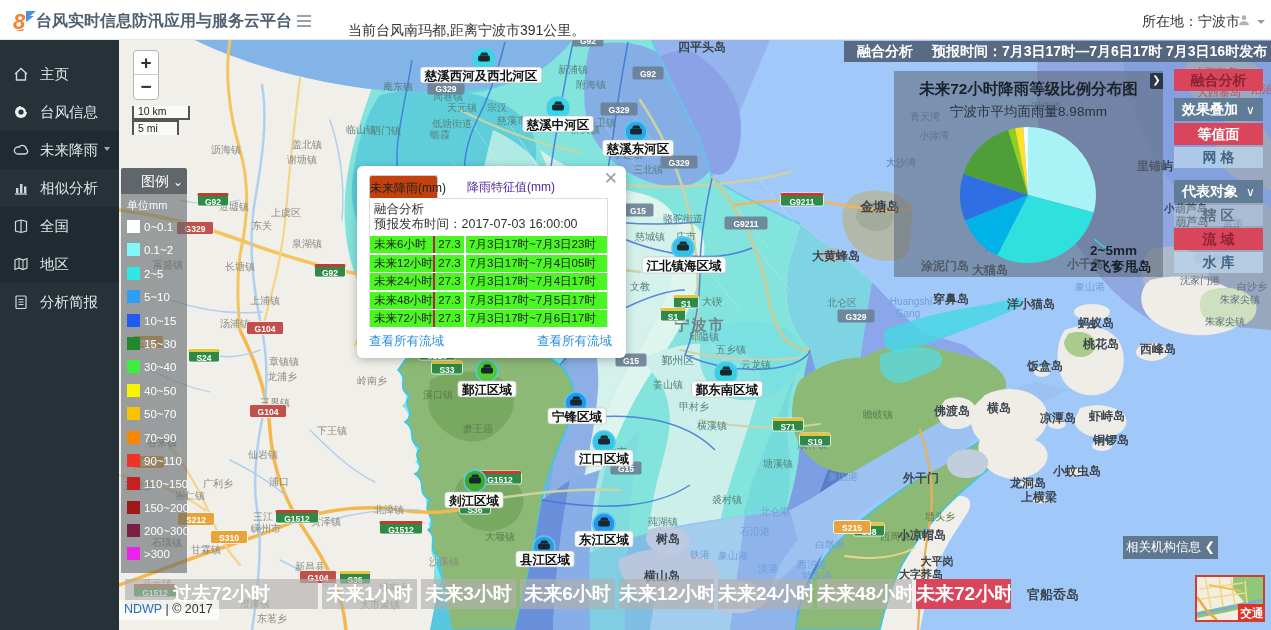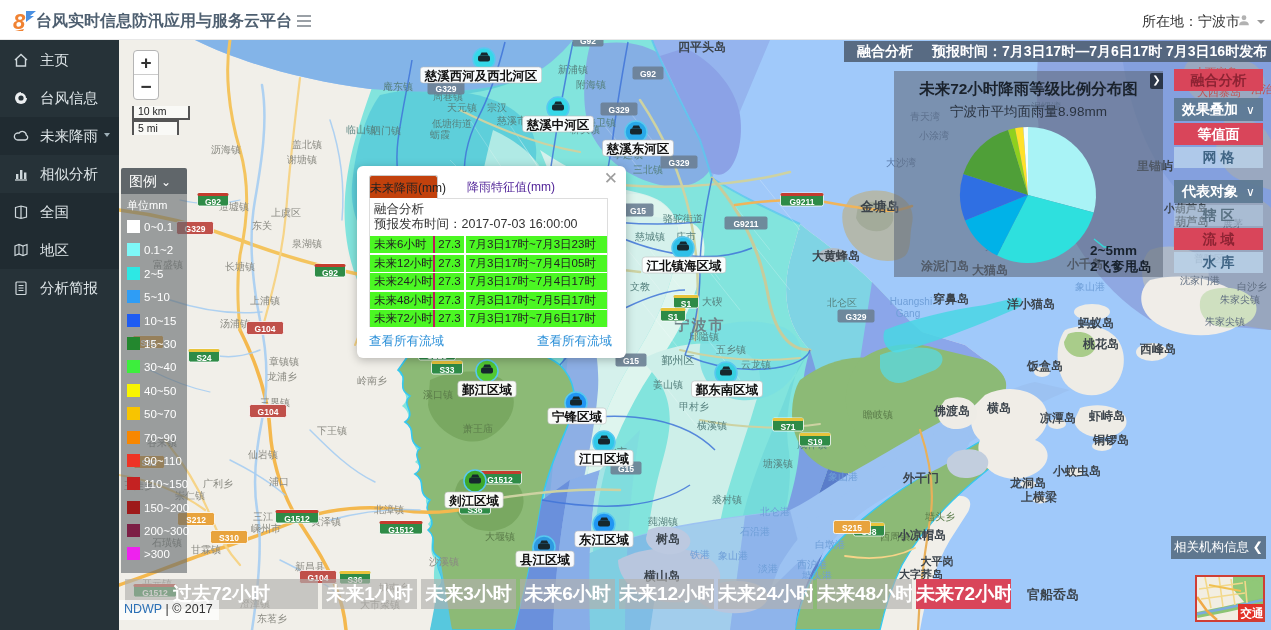--- a/index.html
+++ b/index.html
@@ -25,21 +25,21 @@
   
   #zoomctl { position:absolute; left:133px; top:50px; width:26px; height:50px; background:#fff; border:1px solid #b5b5b5; border-radius:4px; z-index:20; }
   #zoomctl .zi { width:24px; height:24px; text-align:center; line-height:23px; font-size:19px; font-weight:bold; color:#333; }
   #zoomctl .zi:first-child { border-bottom:1px solid #ccc; }
   #scale { position:absolute; left:132px; top:106px; z-index:20; font-size:10.5px; color:#222; }
   .sbar { background:rgba(255,255,255,0.6); border:2px solid #555; border-top:none; padding:0 4px 1px 4px; line-height:11px; }
   .sbar.km { width:58px; }
   .sbar.mi { width:47px; border-top:2px solid #555; border-bottom:none; padding-top:1px;}
   
   #legend { position:absolute; left:121px; top:168px; width:66px; z-index:20; color:#fff; }
-  #leghead { background:rgba(70,78,84,0.85); height:26px; line-height:26px; font-size:14px; padding-left:8px; border-radius:2px 2px 0 0;}
+  #leghead { background:rgba(70,78,84,0.85); height:26px; line-height:26px; font-size:14px; padding-left:20px; border-radius:2px 2px 0 0;}
   #legbody { background:rgba(100,106,110,0.62); padding:4px 0 6px 6px; }
   #legbody .unit { font-size:11px; margin-bottom:3px; }
   .lrow { height:23.4px; font-size:11.5px; line-height:23.4px; white-space:nowrap; }
   .chip { display:inline-block; width:13px; height:13px; vertical-align:-2px; margin-right:4px; }
   
   #popup { position:absolute; left:357px; top:166px; width:269px; height:192px; background:#fff; border-radius:6px; box-shadow:0 2px 10px rgba(0,0,0,0.25); z-index:30; }
   #pclose { position:absolute; right:8px; top:2px; font-size:17px; color:#9e9e9e; }
   .ptab { position:absolute; top:9px; height:24px; line-height:24px; font-size:12px; white-space:nowrap; }
   #ptab1 { left:12px; width:69px; text-align:center; border:1px solid #ccc; border-bottom:1px solid #fff; border-radius:3px 3px 0 0; color:#222; background:#c2410c; z-index:2;}
   #ptab2 { left:108px; width:90px; text-align:right; color:#4c1d95; }
@@ -56,21 +56,21 @@
   .rbtn { position:absolute; left:1174px; width:89px; text-align:center; color:#fff; font-size:14px; z-index:12; font-weight:bold; white-space:nowrap; overflow:hidden;}
   
   #piepanel { position:absolute; left:894px; top:71px; width:269px; height:206px; background:rgba(95,105,122,0.58); z-index:8; }
   #pietitle { position:absolute; width:100%; top:8px; text-align:center; font-size:15.5px; font-weight:bold; color:#1a222c; }
   #piesub { position:absolute; width:100%; top:32px; text-align:center; font-size:13.5px; color:#2a3340; }
   #pietab { position:absolute; left:1150px; top:73px; width:13px; height:16px; background:#2b3648; color:#fff; font-size:10px; text-align:center; line-height:14px; z-index:9; border-radius:2px 0 0 2px;}
   
   .tbtn { position:absolute; top:579px; height:30px; line-height:30px; text-align:center; background:rgba(178,176,173,0.66); color:#fff; font-size:19px; font-weight:bold; z-index:15; white-space:nowrap; overflow:hidden;}
   #tb8 { background:#d9455a; }
   
-  #orginfo { position:absolute; left:1171px; top:536px; width:95px; height:23px; background:rgba(90,113,134,0.93); color:#fff; font-size:12.5px; text-align:center; line-height:23px; z-index:15; white-space:nowrap;}
+  #orginfo { position:absolute; left:1123px; top:536px; width:95px; height:23px; background:rgba(90,113,134,0.93); color:#fff; font-size:12.5px; text-align:center; line-height:23px; z-index:15; white-space:nowrap;}
   #minimap { position:absolute; left:1195px; top:575px; width:70px; height:47px; border:2px solid #cf3e35; z-index:15; overflow:hidden;}
   #attr { position:absolute; left:119px; top:600px; background:rgba(255,255,255,0.72); font-size:12.5px; padding:2px 6px 4px 5px; z-index:15; color:#333;}
   
 </style>
 </head>
 <body>
 
 <svg id="map" viewBox="119 40 1152 590" preserveAspectRatio="none">
 <rect x="119" y="40" width="1152" height="590" fill="#a0c9fa"></rect>
 <path d="M119,40 L195,40 C240,62 300,80 370,89 C430,94 480,92 520,80 C545,70 560,55 573,40 L652,40 C660,62 680,100 700,140 L712,178 C740,196 770,210 800,224 C830,248 850,260 872,282 C890,300 905,318 922,332 L965,345 L985,360 C1000,368 1010,380 1005,392 L940,430 C900,450 870,470 840,496 C820,515 800,535 785,555 C770,580 760,605 755,630 L119,630 Z" fill="#f1efe9"></path>
@@ -595,30 +595,31 @@
     <path d="M14 3 L24 3 L18 8 L22 8 L14 14 Z" fill="#4a90e2"></path>
     <text x="1" y="21" font-size="22" font-style="italic" font-weight="bold" fill="#f08232">8</text>
     <path d="M3 23 L12 21 L11 23 Z" fill="#f08232"></path>
   </svg>
   <div id="title">台风实时信息防汛应用与服务云平台</div>
   <div id="ham">
       <div></div>
       <div></div>
       <div></div>
     </div>
+  <div id="tynote">当前台风南玛都,距离宁波市391公里。</div>
   <div id="loc">所在地：宁波市</div>
   <svg id="usr" width="12" height="12" viewBox="0 0 16 16">
       <circle cx="8" cy="5" r="3.2" fill="#b2b2b2"></circle>
       <path d="M1.5 15 Q1.5 9.5 8 9.5 Q14.5 9.5 14.5 15 Z" fill="#b2b2b2"></path>
     </svg>
   <div id="caret"></div>
 </div>
 
 <div id="sidebar">
-  <div class="mitem" style="margin-top:1px;"><svg width="16" height="16" viewBox="0 0 16 16">
+  <div class="mitem" style="margin-top:15px;"><svg width="16" height="16" viewBox="0 0 16 16">
         <path d="M2 8 L8 2.5 L14 8 M3.5 7 L3.5 14 L12.5 14 L12.5 7" fill="none" stroke="#cfd8dc" stroke-width="1.4"></path>
       </svg>主页</div>
   <div class="mitem"><svg width="16" height="16" viewBox="0 0 16 16">
         <circle cx="8" cy="8" r="6" fill="#eceff1"></circle>
         <circle cx="8" cy="8" r="2.6" fill="#263238"></circle>
         <path d="M 13.8 8 A 5.8 5.8 0 0 0 8 2.2" stroke="#263238" stroke-width="1.6" fill="none"></path>
       </svg>台风信息</div>
   <div class="mitem msub" style="margin-top:0;"><svg width="16" height="16" viewBox="0 0 16 16">
         <path d="M5 12 A 3.5 3.5 0 1 1 6 5.2 A 4 4 0 0 1 13.3 7.1 A 2.6 2.6 0 0 1 12.4 12 Z" fill="none" stroke="#cfd8dc" stroke-width="1.3"></path>
       </svg>未来降雨<span class="mcaret"></span></div>

